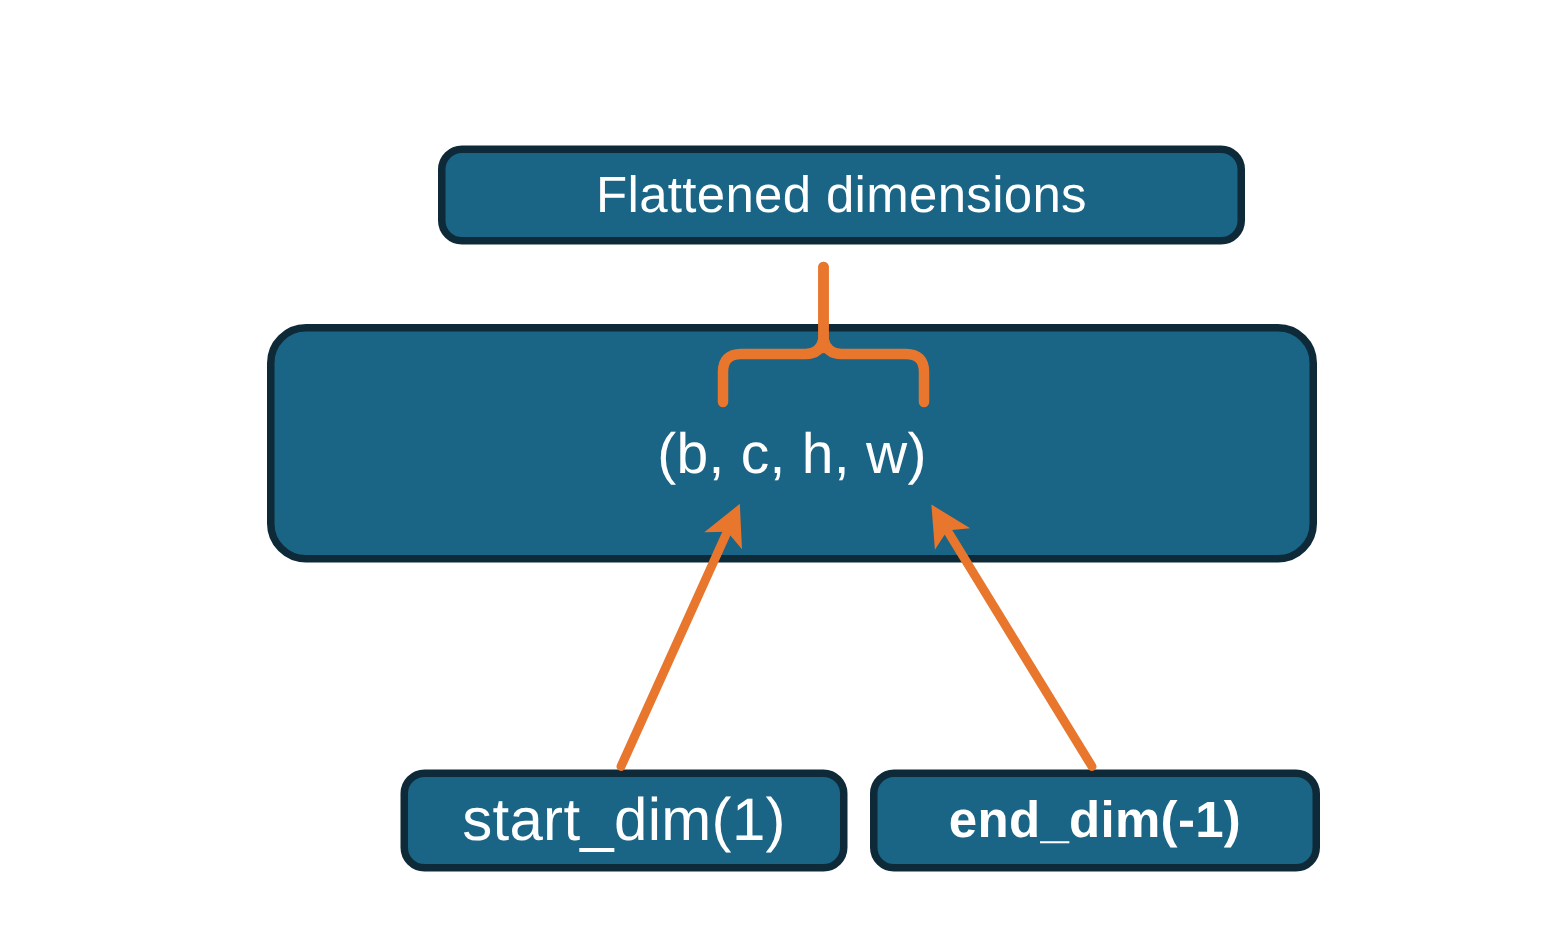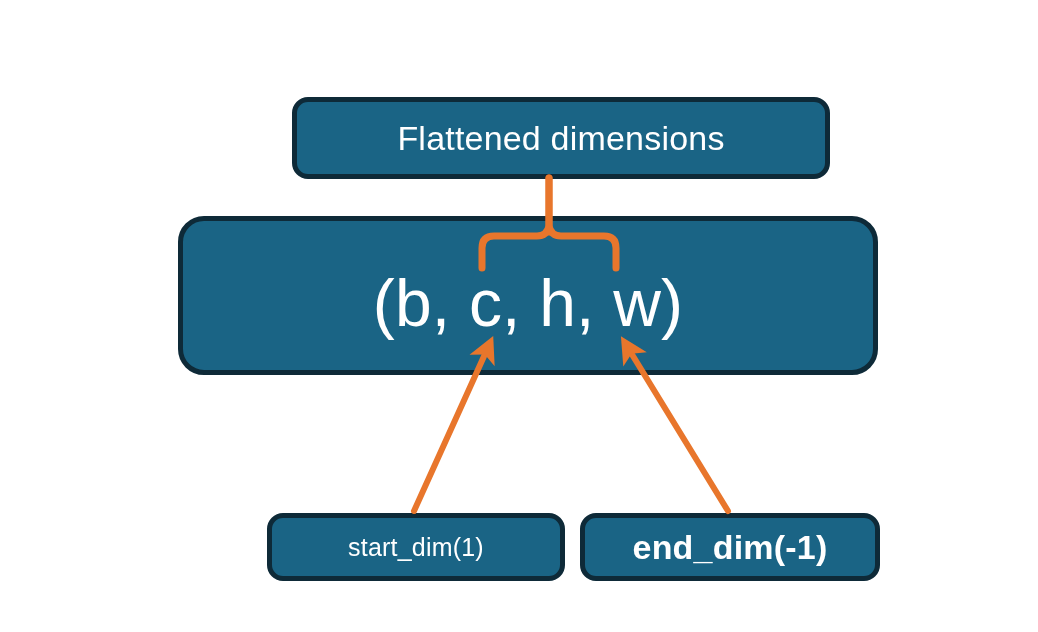--- a/index.html
+++ b/index.html
@@ -43,48 +43,48 @@
     font-weight: 400;
     letter-spacing: 0.2px;
     line-height: 1;
   }
 
   
   #box-flattened {
     left: 292px;
     top: 97px;
     width: 538px;
-    height: 82px;
+    height: 66px;
     border-radius: 16px;
   }
   #box-flattened .node-label { font-size: 34px; }
 
   
   #box-tuple {
     left: 178px;
     top: 216px;
     width: 700px;
     height: 159px;
     border-radius: 26px;
   }
   #box-tuple .node-label {
-    font-size: 66px;
+    font-size: 38px;
     position: relative;
     top: 7px;
   }
 
   
   #box-start-dim {
     left: 267px;
     top: 513px;
     width: 298px;
     height: 68px;
     border-radius: 16px;
   }
-  #box-start-dim .node-label { font-size: 25px; text-align: center; }
+  #box-start-dim .node-label { font-size: 40px; text-align: center; }
 
   #box-end-dim {
     left: 580px;
     top: 513px;
     width: 300px;
     height: 68px;
     border-radius: 16px;
   }
   #box-end-dim .node-label { font-size: 34px; font-weight: bold; }
 

